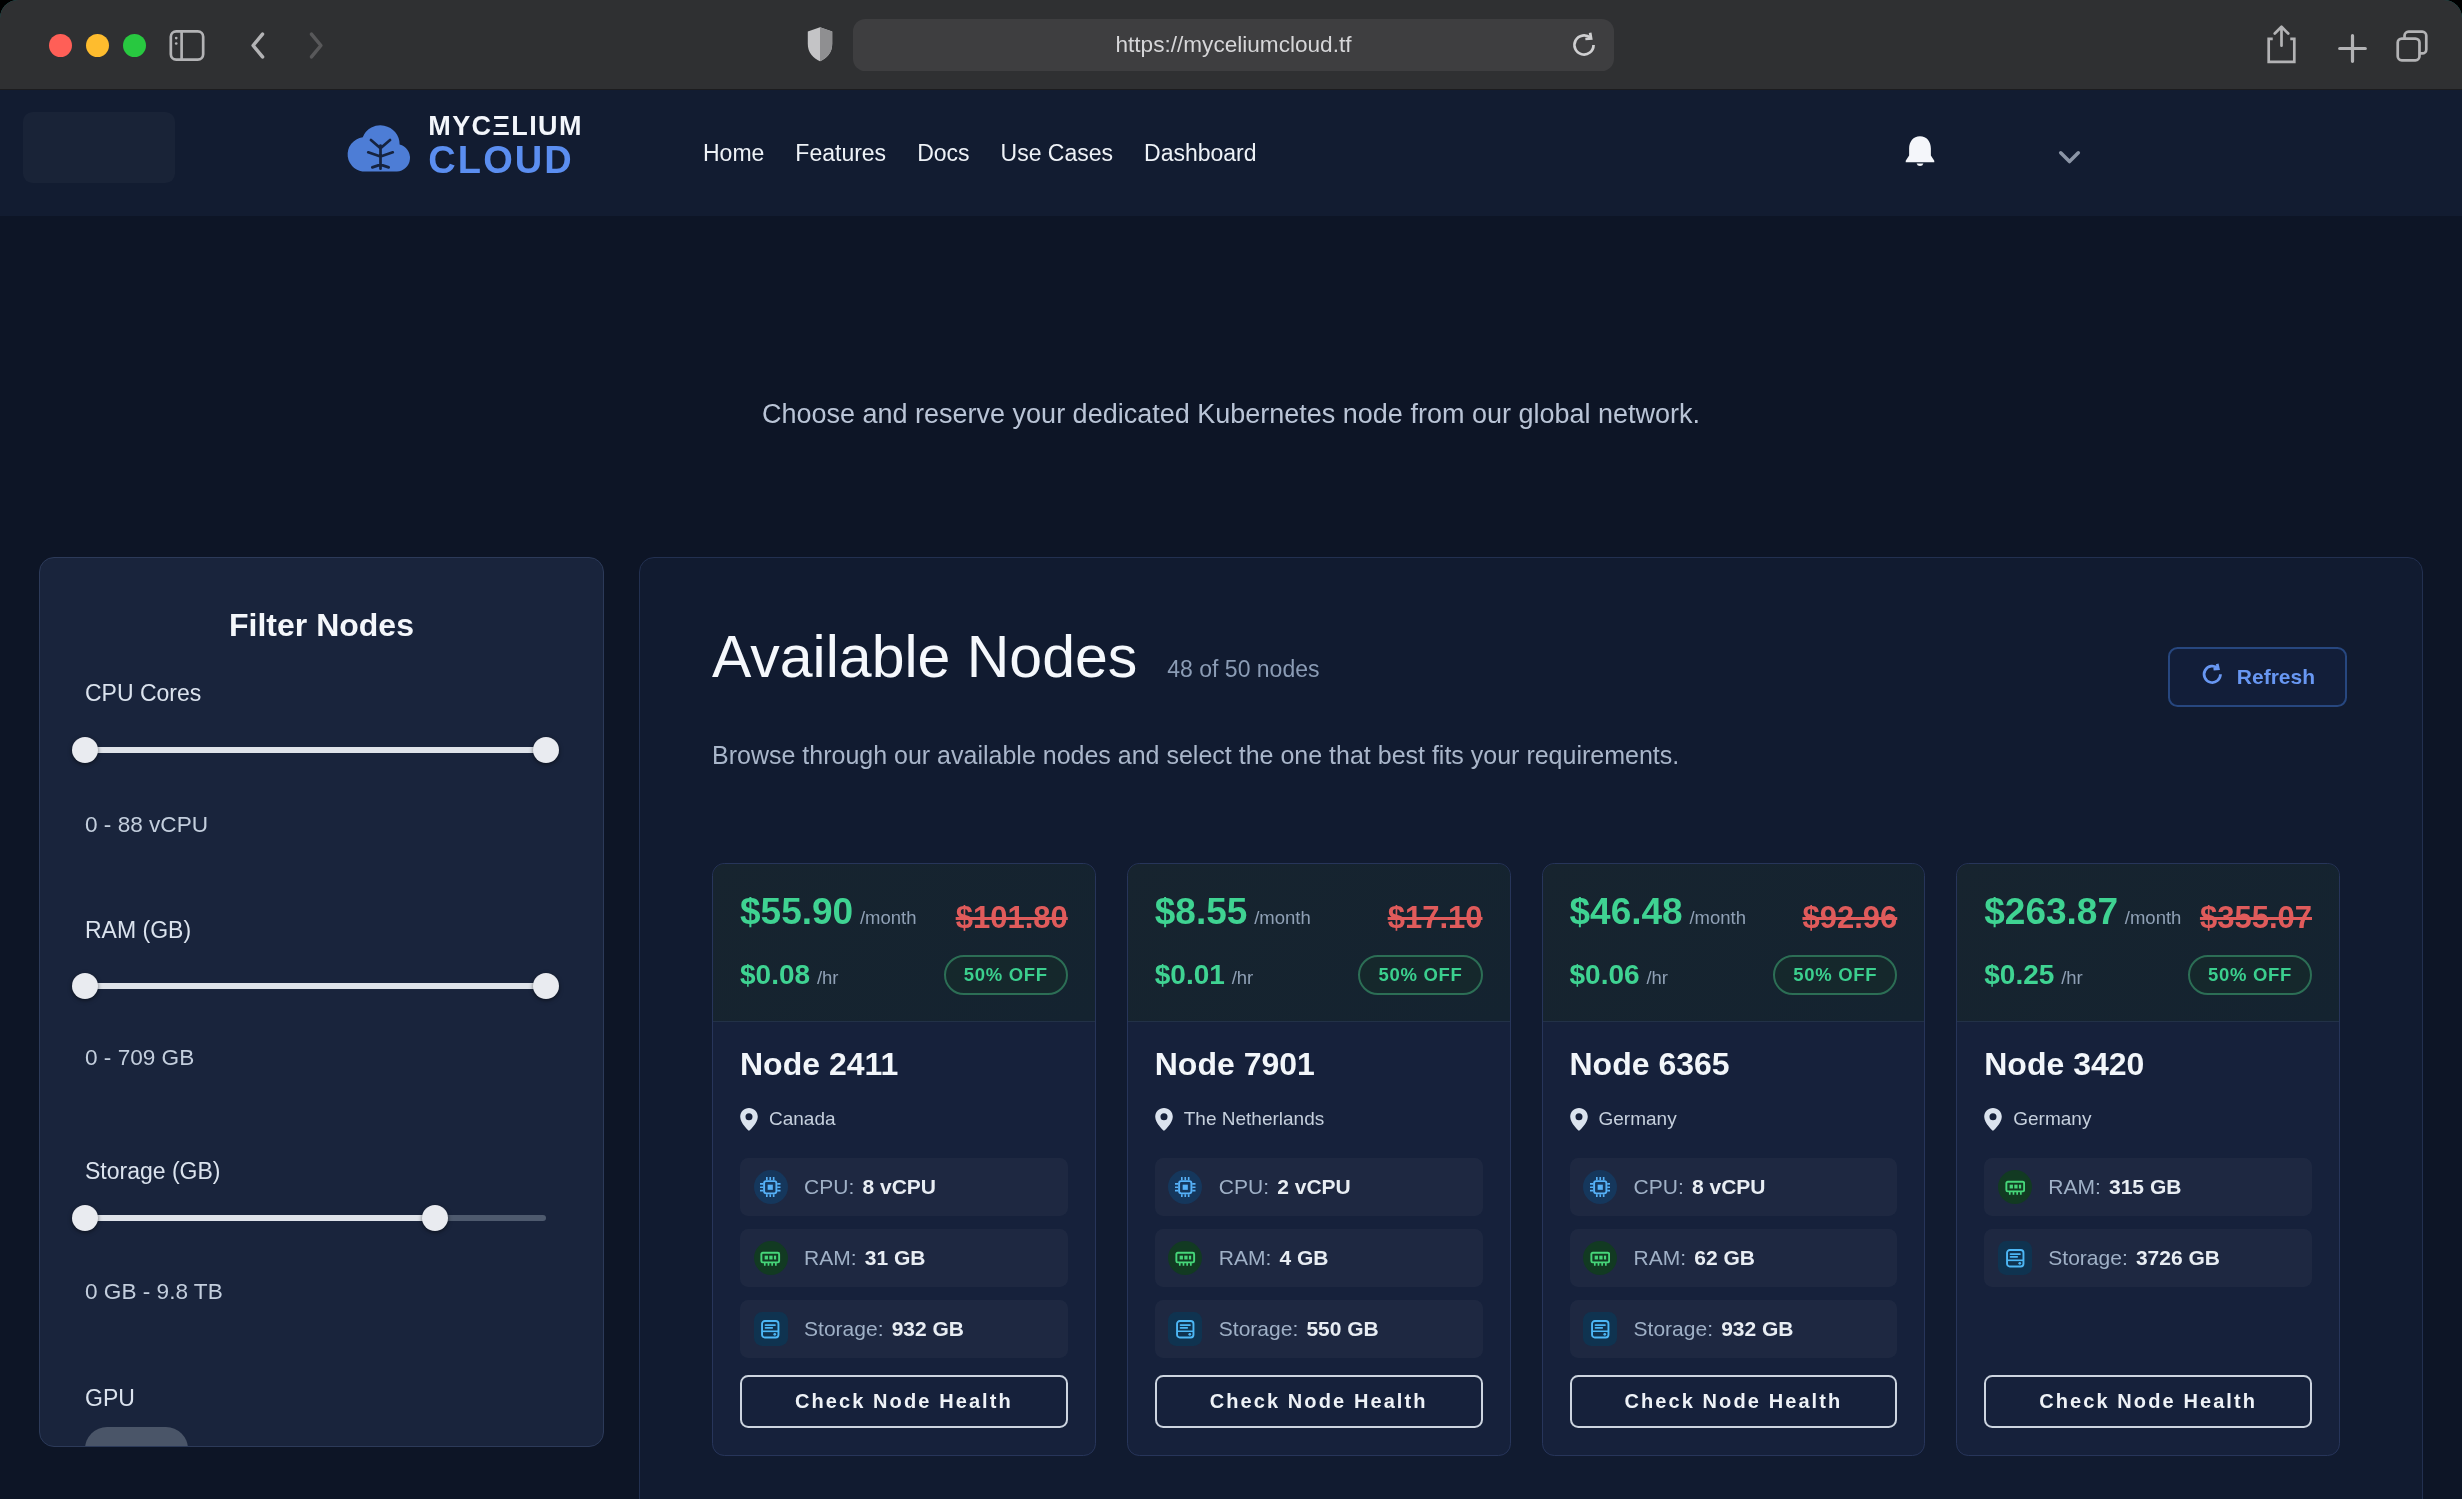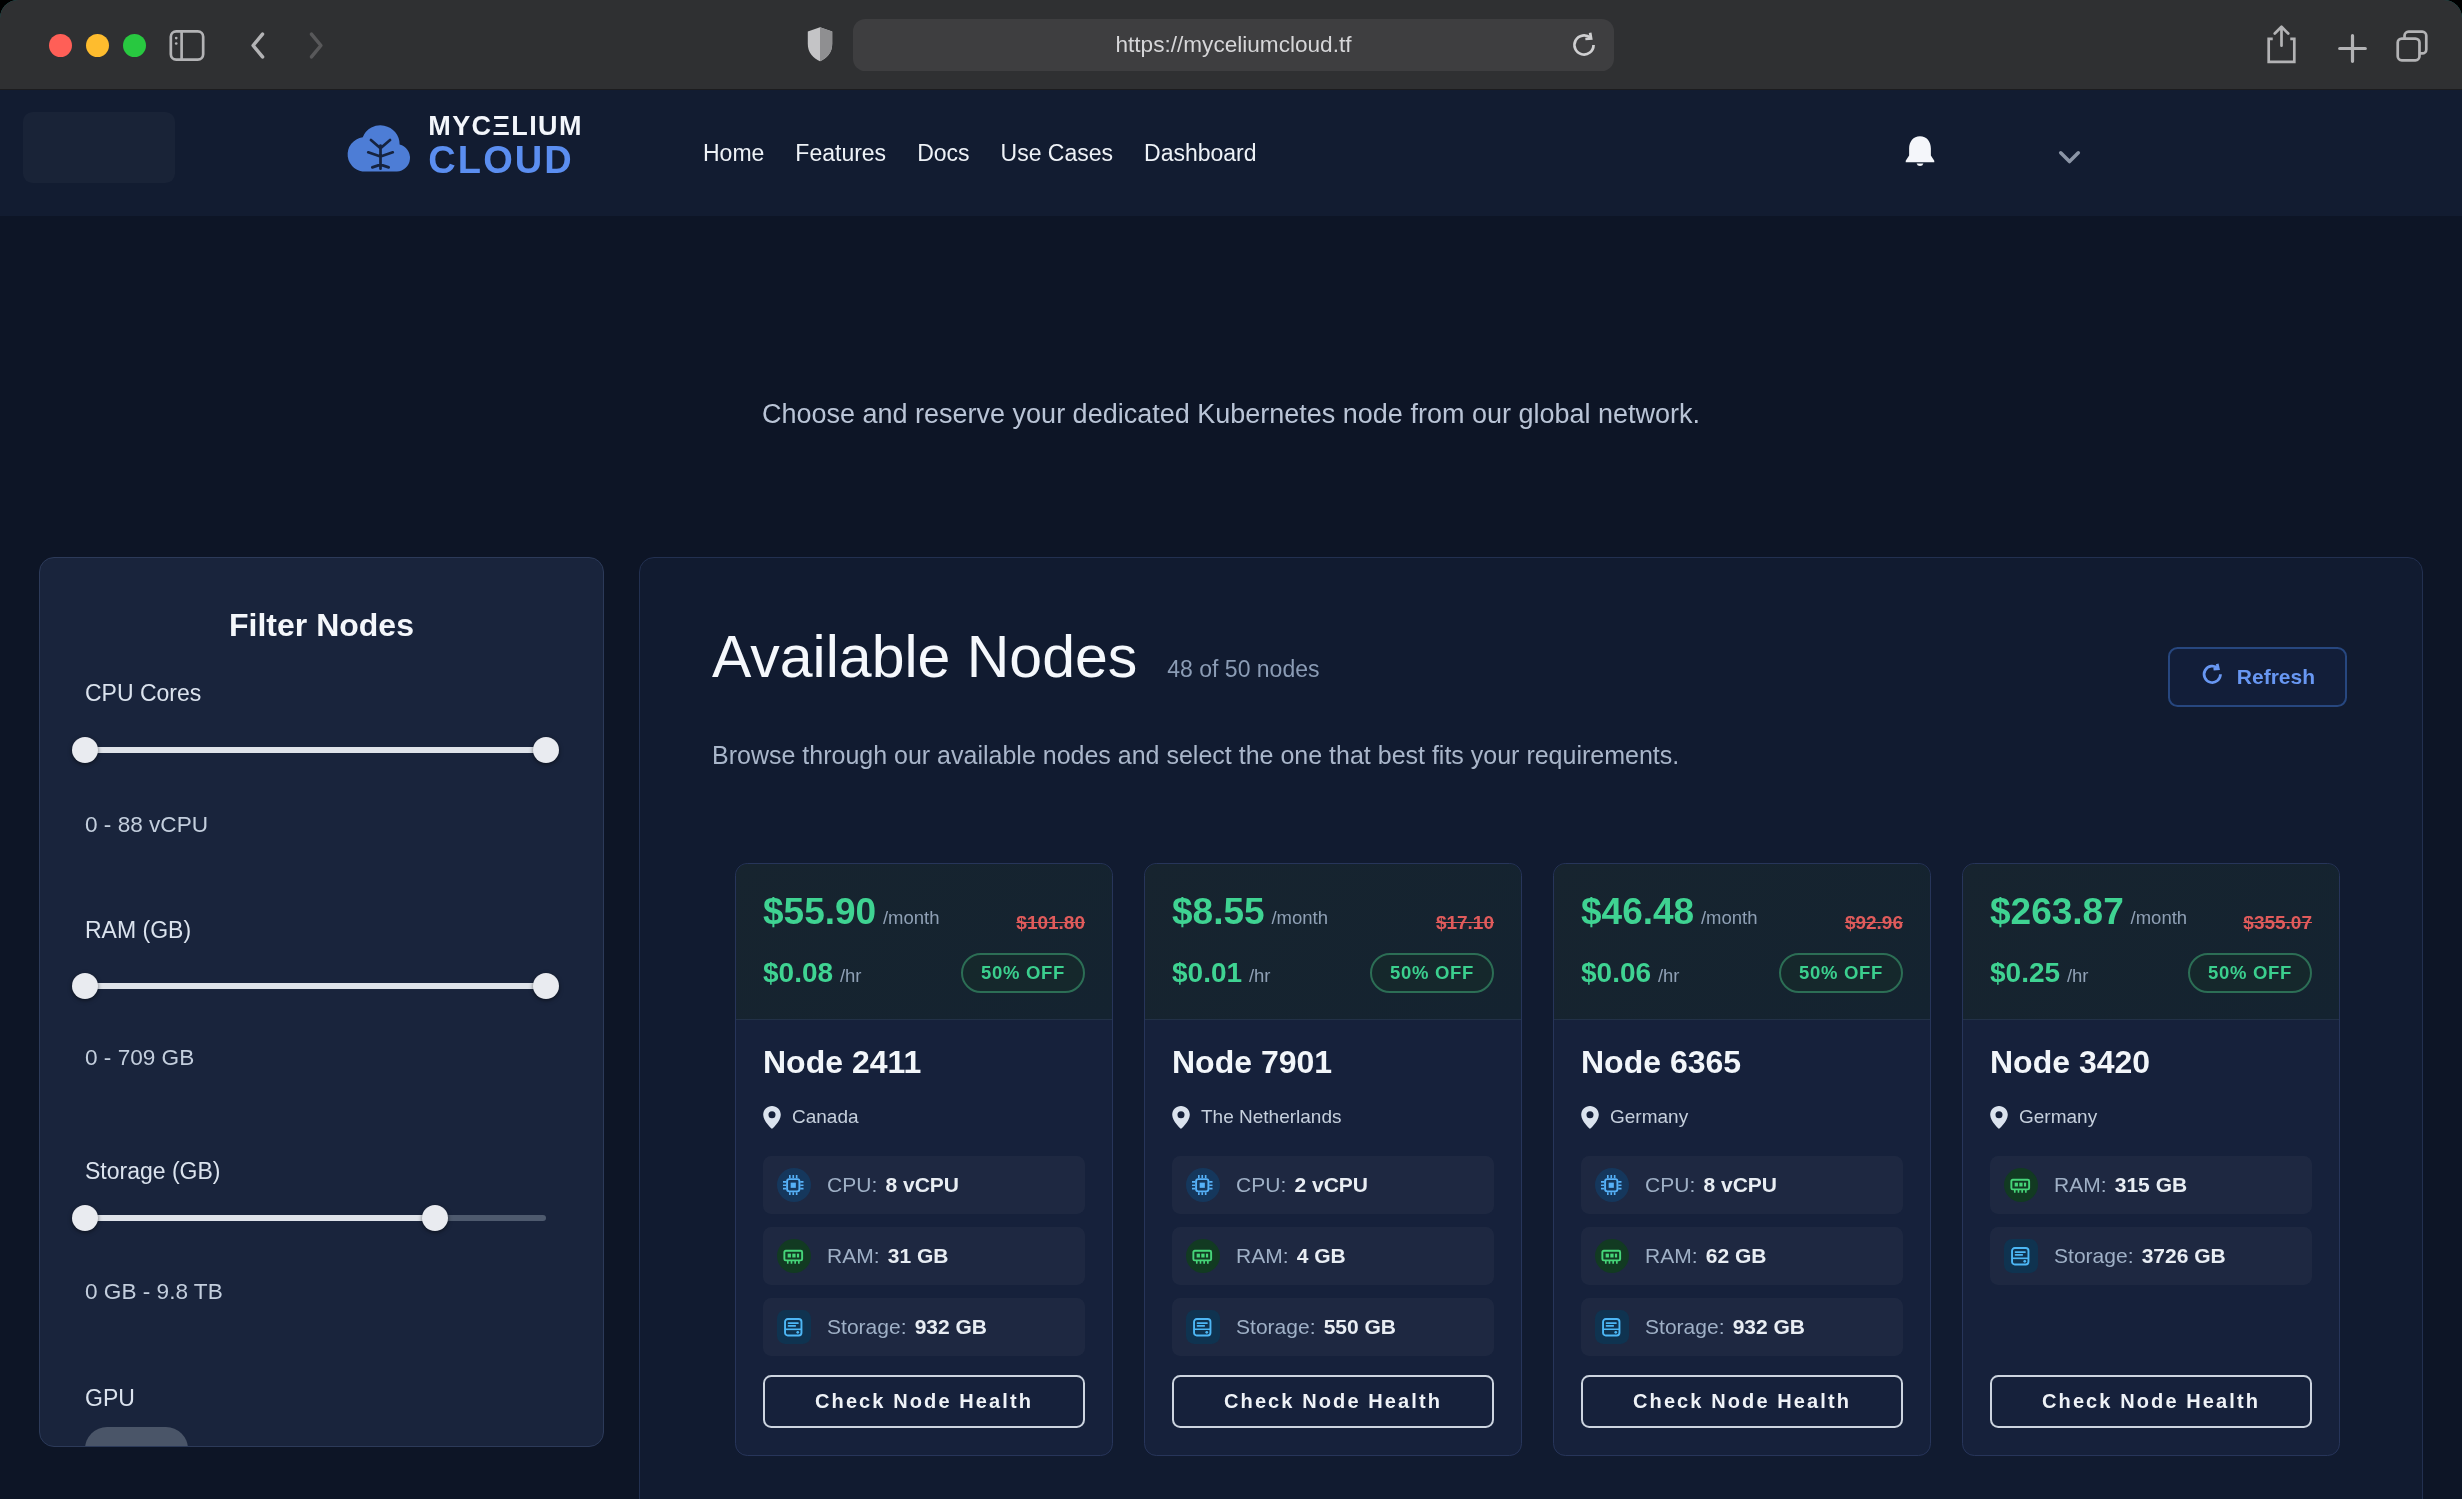--- a/index.html
+++ b/index.html
@@ -43,30 +43,30 @@
   .slider-handle { position:absolute; top:0; width:26px; height:26px; border-radius:50%; background:#e9ebf0; transform:translateX(-50%); box-shadow:0 1.4px 4.1px rgba(0,0,0,.5); cursor:pointer; }
   .gpu-toggle { position:absolute; left:45px; top:869px; width:103px; height:44px; border-radius:22px; background:#4a5568; }
 
   
   .nodes-panel { position:absolute; left:639px; top:341px; width:1784px; height:970px; background:#111b30; border:1.4px solid #223050; border-radius:15px; }
   .np-header { position:absolute; left:72px; top:65px; display:flex; align-items:baseline; gap:30px; }
   .np-title { font-size:59px; font-weight:400; color:#f5f8fc; }
   .np-count { font-size:23px; color:#8b9cb5; }
   .refresh-btn { position:absolute; right:75px; top:89px; height:60px; padding:1px 30px; display:flex; align-items:center; gap:12.3px; background:rgba(21,38,74,0.35); border:2.1px solid #27477f; border-radius:9.6px; color:#6897f2; font-size:21px; font-weight:700; cursor:pointer; font-family:inherit; }
   .np-sub { position:absolute; left:72px; top:183px; font-size:25px; color:#a9b6ca; }
-  .cards { position:absolute; left:95px; right:82px; top:305px; display:grid; grid-template-columns:repeat(4,1fr); gap:31px; }
+  .cards { position:absolute; left:72px; right:82px; top:305px; display:grid; grid-template-columns:repeat(4,1fr); gap:31px; }
   .card { height:593px; background:#16213b; border:1.4px solid #27355a; border-radius:12.3px; overflow:hidden; display:flex; flex-direction:column; }
   .card-header { padding:27px 27px 26px; background:linear-gradient(135deg,#17242f,#142330); border-bottom:1.4px solid #223147; }
   .ch-row { display:flex; justify-content:space-between; align-items:flex-start; }
   .ch-row.row2 { margin-top:19px; align-items:center; }
   .price-line { display:flex; align-items:baseline; }
   .price { font-size:37px; font-weight:700; color:#3fd392; }
   .price-hr { font-size:28px; font-weight:700; color:#3fd392; }
   .per { font-size:18.5px; color:#8fa0b5; margin-left:6.8px; }
-  .old-price { font-size:19px; font-weight:700; color:#e05b5b; text-decoration:line-through; margin-top:21px; }
+  .old-price { font-size:31px; font-weight:700; color:#e05b5b; text-decoration:line-through; margin-top:9px; }
   .badge { border:2.1px solid #2c6e55; color:#3bcf8e; font-size:18.5px; font-weight:700; padding:6.8px 18px; border-radius:683px; background:rgba(23,46,40,0.45); letter-spacing:0.7px; white-space:nowrap; }
   .card-body { padding:24.6px 27px 27px; display:flex; flex-direction:column; flex:1; }
   .node-name { font-size:32px; font-weight:700; color:#f2f6fa; }
   .location { margin-top:24.6px; display:flex; align-items:flex-start; gap:11px; font-size:19px; color:#c6d0dd; }
   .specs { margin-top:22px; display:flex; flex-direction:column; gap:12.3px; }
   .spec { display:flex; align-items:center; gap:16.4px; background:rgba(255,255,255,0.035); border-radius:8.2px; padding:12.3px 13.7px; }
   .spec-icon { width:34px; height:34px; flex:0 0 34px; display:flex; align-items:center; justify-content:center; border-radius:50%; }
   .spec-icon.cpu { background:#15375c; } .spec-icon.ram { background:#123a22; } .spec-icon.sto { background:#0f3350; border-radius:8.2px; }
   .spec-text { font-size:21px; color:#9fb0c6; }
   .spec-value { color:#e8edf3; font-weight:700; margin-left:8.2px; }

